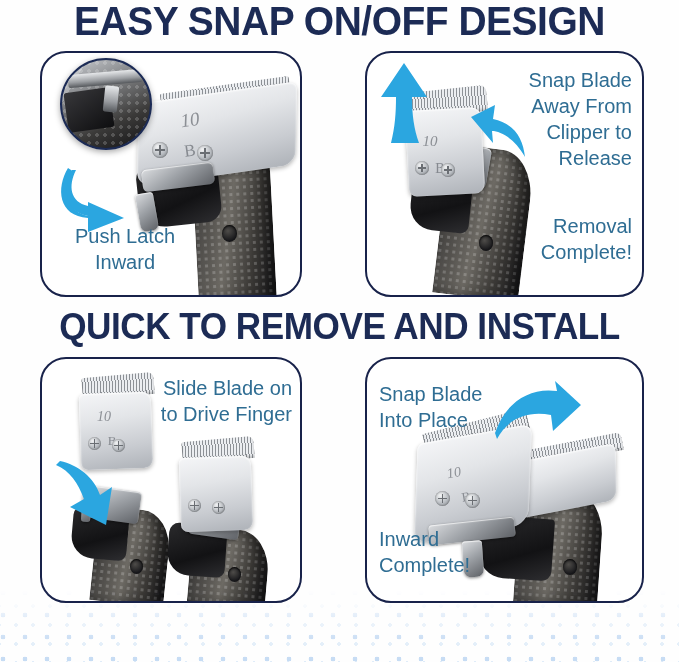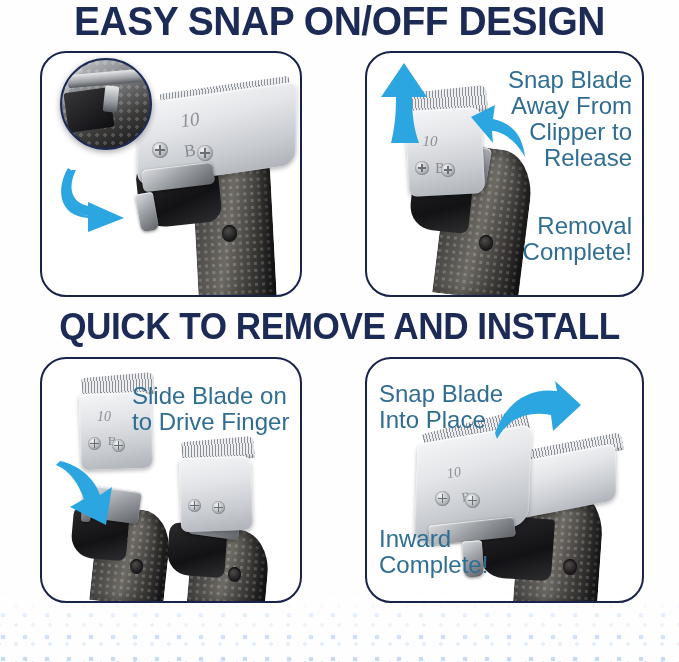--- a/index.html
+++ b/index.html
@@ -58,31 +58,31 @@
     overflow: hidden;
   }
   #panel-tl { left: 40px;  top: 51px;  width: 258px; height: 242px; }
   #panel-tr { left: 365px; top: 51px;  width: 275px; height: 242px; }
   #panel-bl { left: 40px;  top: 357px; width: 258px; height: 242px; }
   #panel-br { left: 365px; top: 357px; width: 275px; height: 242px; }
 
   .caption {
     position: absolute;
     color: #2f6d93;
-    font-size: 24px;
+    font-size: 20px;
     line-height: 26px;
     font-family: "Liberation Sans", sans-serif;
     white-space: pre-line;
   }
 
   
   #cap-tl   { left: 8px;  top: 170px; width: 150px; text-align: center; }
   #cap-tr   { right: 10px; top: 14px; width: 146px; text-align: right; }
   #cap-tr2  { right: 10px; top: 160px; width: 146px; text-align: right; }
-  #cap-bl   { right: 8px;  top: 24px; width: 160px; text-align: left; }
+  #cap-bl   { right: 8px;  top: 16px; width: 160px; text-align: right; }
   #cap-br   { left: 12px;  top: 22px; width: 140px; text-align: left; }
   #cap-br2  { left: 12px;  top: 167px; width: 140px; text-align: left; }
 
   
   .photo { position: absolute; inset: 0; }
 
   
   .clipper-body {
     position: absolute;
     background:
@@ -212,20 +212,22 @@
         <div class="inset-bar" style="left:42px; top:26px; width:14px; height:26px; transform: rotate(6deg);"></div>
       </div>
 
       <div class="arrow" style="left:20px; top:113px; width:84px; height:66px;">
         <svg viewBox="0 0 84 66" width="84" height="66">
           <path d="M12 6 C2 26 6 46 26 50 L26 36 L62 52 L26 66 L26 52 C-4 50 -6 22 6 2 Z" fill="#2ba6e0"></path>
           <path d="M10 4 C0 24 4 46 26 50 L26 40 C8 36 6 20 14 4 Z" fill="#2ba6e0"></path>
         </svg>
       </div>
 
+      <div class="caption" id="cap-tl">Push Latch
+Inward</div>
     </div>
   </div>
 
   <div class="panel" id="panel-tr">
     <div class="photo">
 
       <div class="clipper-body" style="left:74px; top:95px; width:86px; height:150px;
                   border-radius: 30px 34px 0 0 / 52px 48px 0 0;
                   transform: rotate(7deg);"></div>
       <div class="dark-shoe" style="left:44px; top:120px; width:60px; height:58px;

